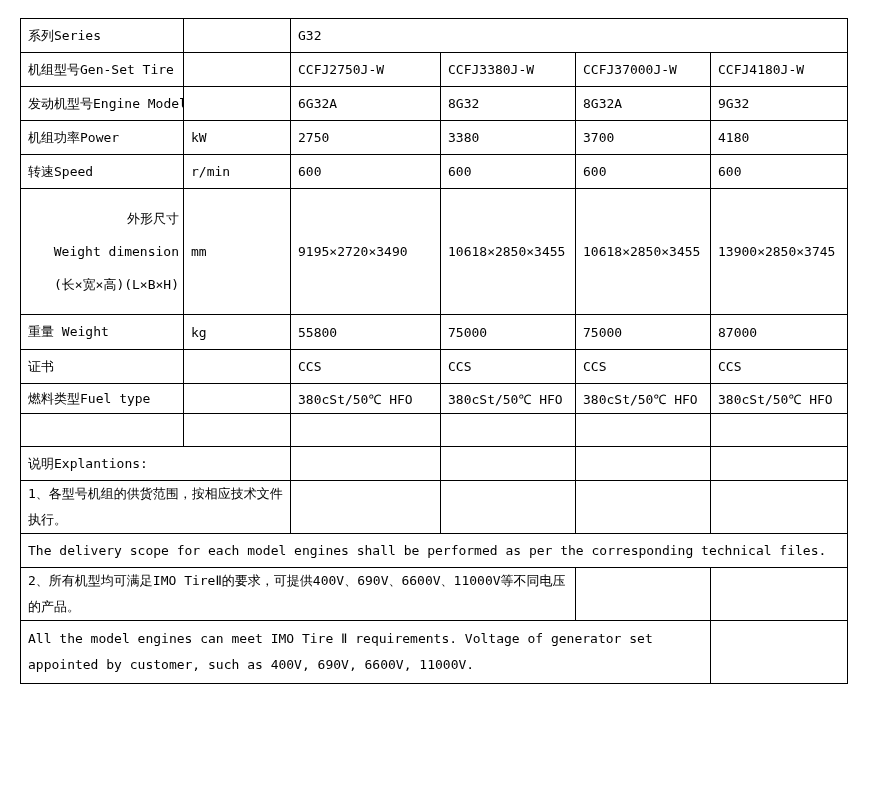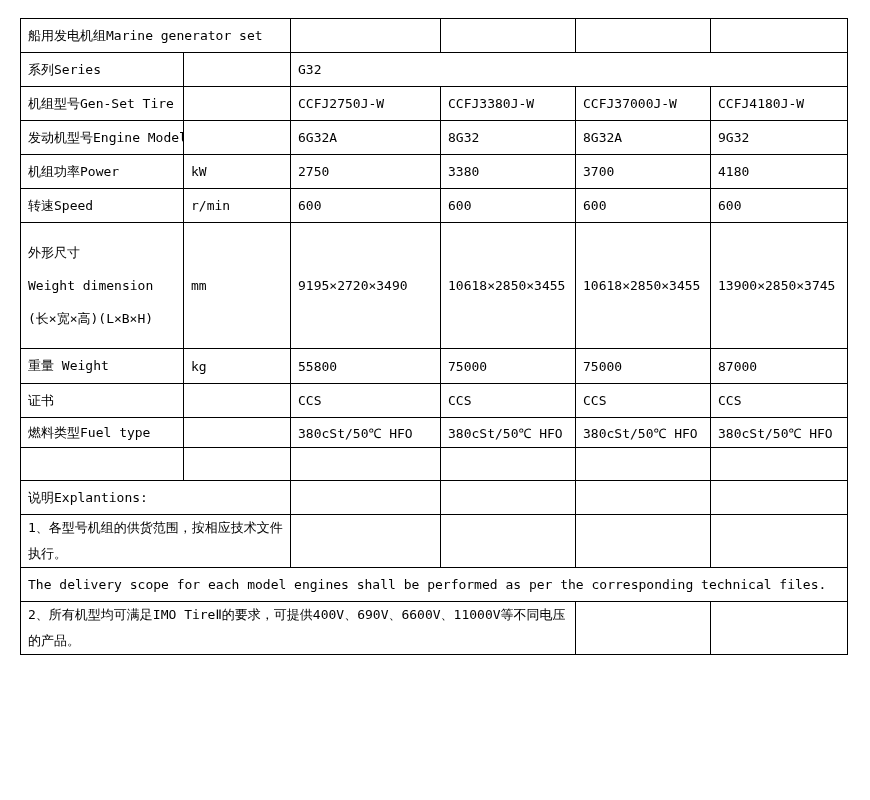--- a/index.html
+++ b/index.html
@@ -32,43 +32,37 @@
     font-size: 13px;
     color: #000000;
   }
   td.wrap {
     white-space: normal;
     line-height: 26px;
     margin-top: 20px;
   }
   td.dim-label div {
     line-height: 33px;
+    text-align: right;
   }
 </style>
 </head>
 <body>
 
 <table class="spec-table">
   <colgroup>
     <col style="width:163px">
     <col style="width:107px">
     <col style="width:150px">
     <col style="width:135px">
     <col style="width:135px">
     <col style="width:137px">
   </colgroup>
 
   <tbody>
-      <tr style="height:34px">
-    <td colspan="2">船用发电机组Marine generator set</td>
-    <td></td>
-    <td></td>
-    <td></td>
-    <td></td>
-  </tr>
 
 
   <tr style="height:34px">
     <td>系列Series</td>
     <td></td>
     <td colspan="4">G32</td>
   </tr>
 
   <tr style="height:34px">
     <td>机组型号Gen-Set Tire</td>
@@ -175,14 +169,18 @@
   <tr style="height:34px">
     <td colspan="6">The delivery scope for each model engines shall be performed as per the corresponding technical files.</td>
   </tr>
 
   <tr style="height:53px">
     <td colspan="4" class="wrap">2、所有机型均可满足IMO TireⅡ的要求，可提供400V、690V、6600V、11000V等不同电压的产品。</td>
     <td></td>
     <td></td>
   </tr>
 
+  <tr style="height:63px">
+    <td colspan="5" class="wrap">All the model engines can meet IMO Tire Ⅱ requirements. Voltage of generator set appointed by customer, such as 400V, 690V, 6600V, 11000V.</td>
+    <td></td>
+  </tr>
 </tbody>
   </table>
 
 </body></html>

